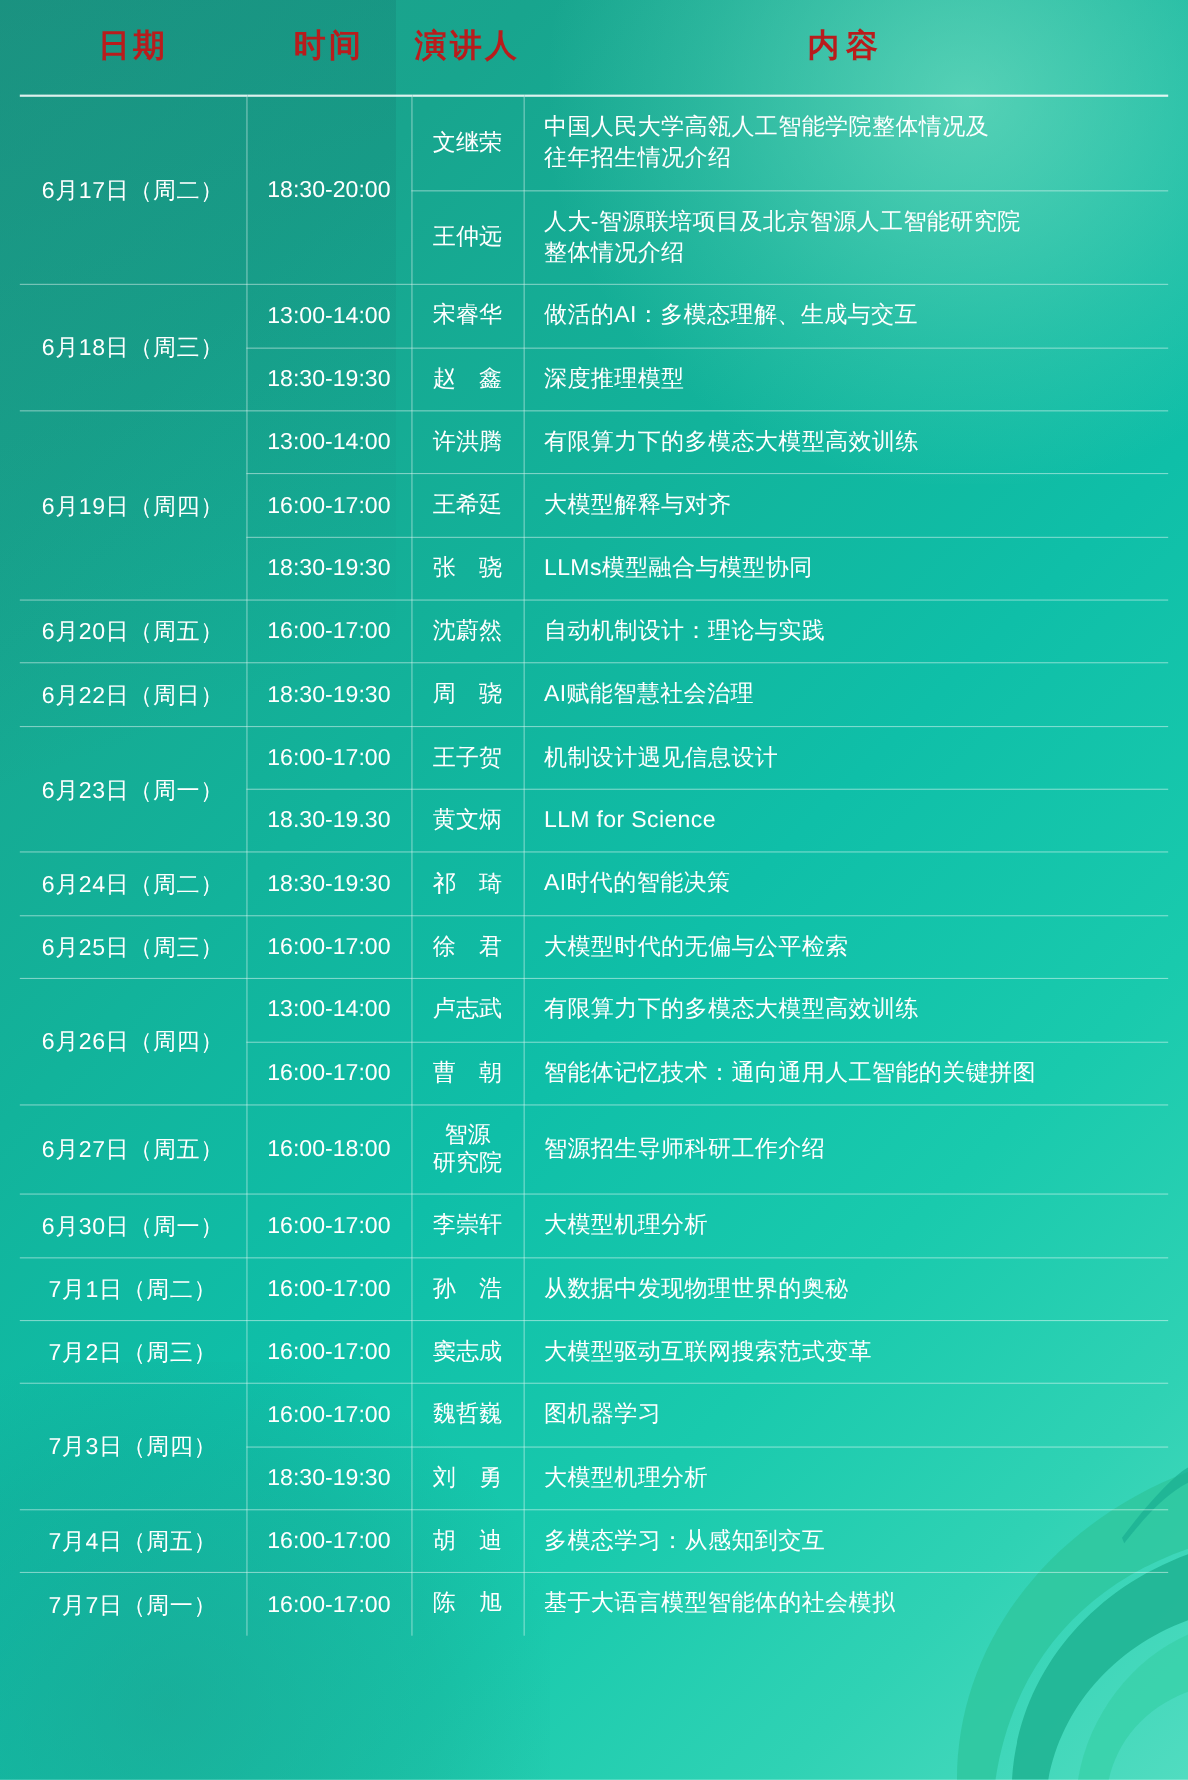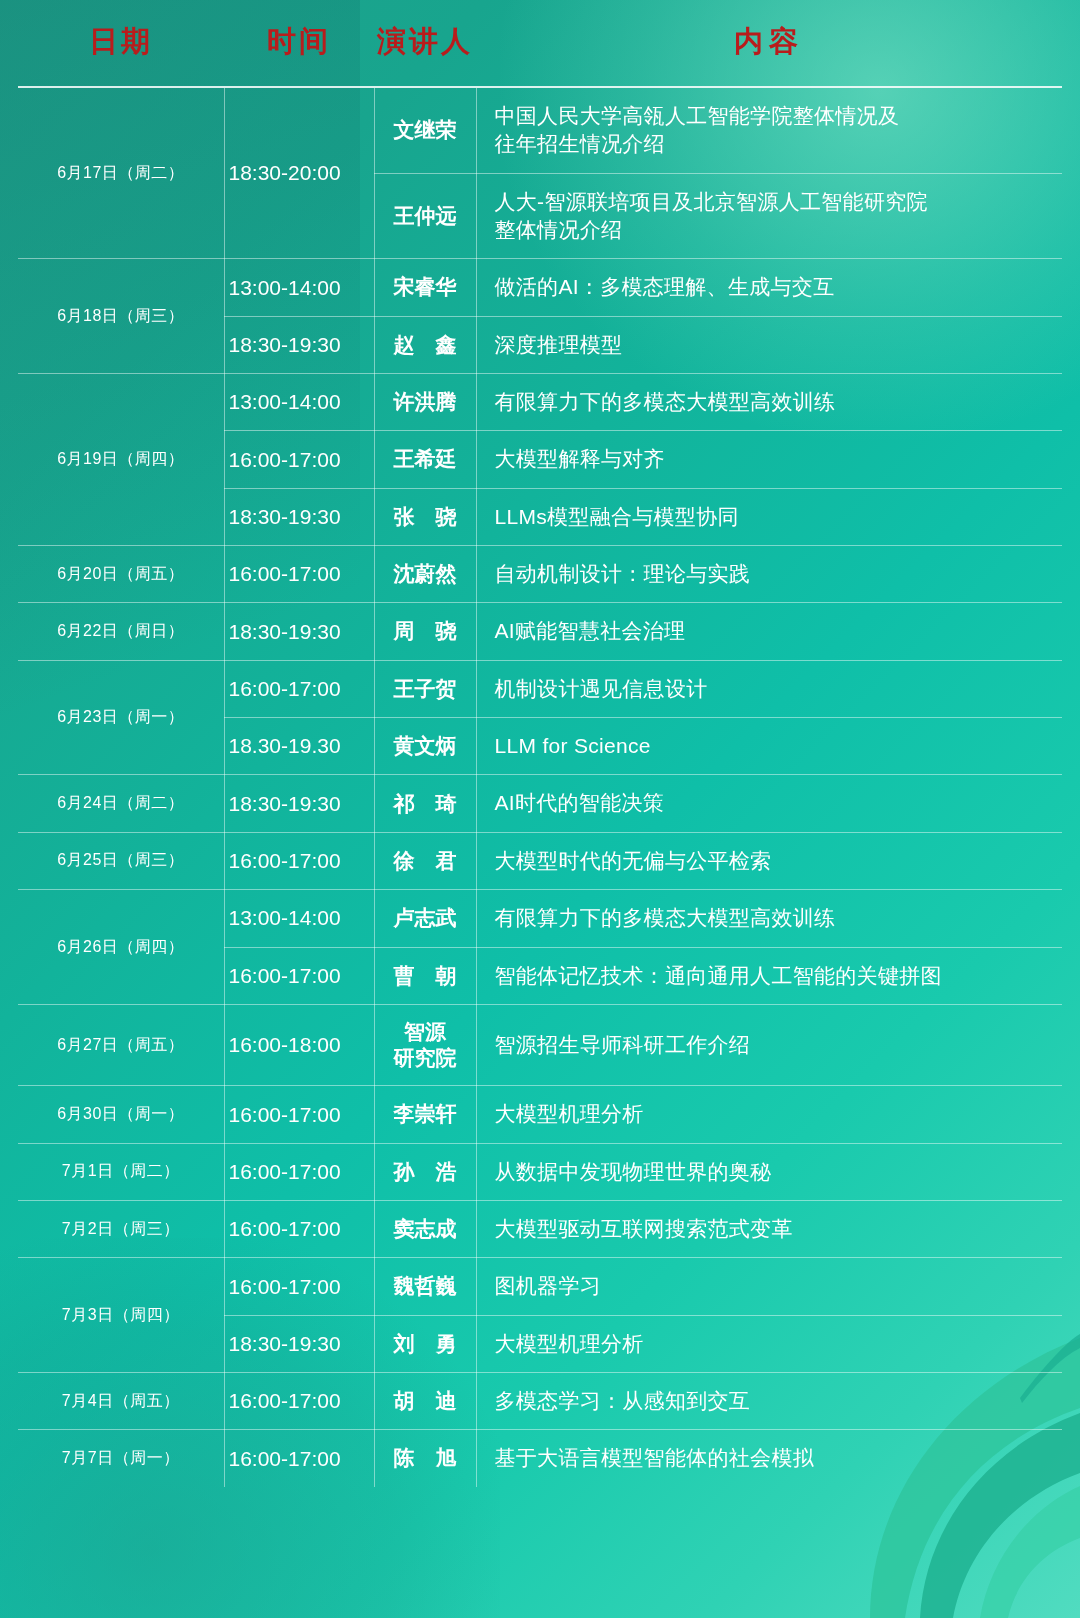--- a/index.html
+++ b/index.html
@@ -84,35 +84,36 @@
 
   tbody td {
     border-bottom: 1px solid rgba(255,255,255,0.45);
     color: #ffffff;
     vertical-align: middle;
   }
   tbody tr:last-child td { border-bottom: none; }
 
   td.date {
     text-align: center;
-    font-size: 16px;
+    font-size: 21px;
     border-right: 1px solid rgba(255,255,255,0.45);
     letter-spacing: 0.5px;
     white-space: nowrap;
   }
   td.time {
+    text-align: center;
     font-size: 21px;
     border-right: 1px solid rgba(255,255,255,0.45);
     white-space: nowrap;
     padding: 16px 4px;
   }
   td.speaker {
     text-align: center;
     font-size: 21px;
-    font-weight: bold;
+    font-weight: normal;
     border-right: 1px solid rgba(255,255,255,0.45);
     padding: 14px 6px;
     line-height: 1.25;
     white-space: pre-line;
   }
   td.topic {
     font-size: 21px;
     font-weight: normal;
     padding: 14px 10px 14px 18px;
     line-height: 1.35;

